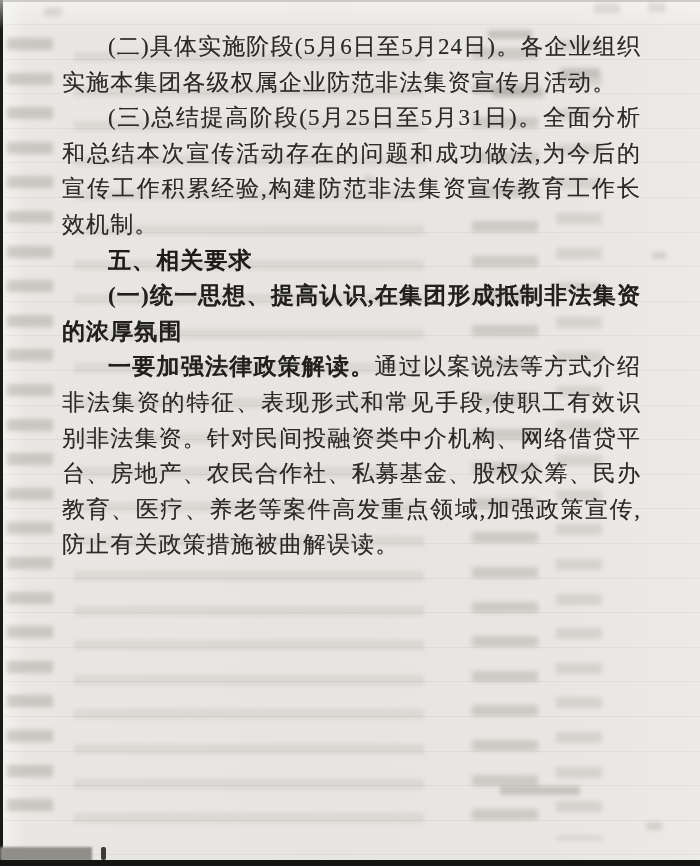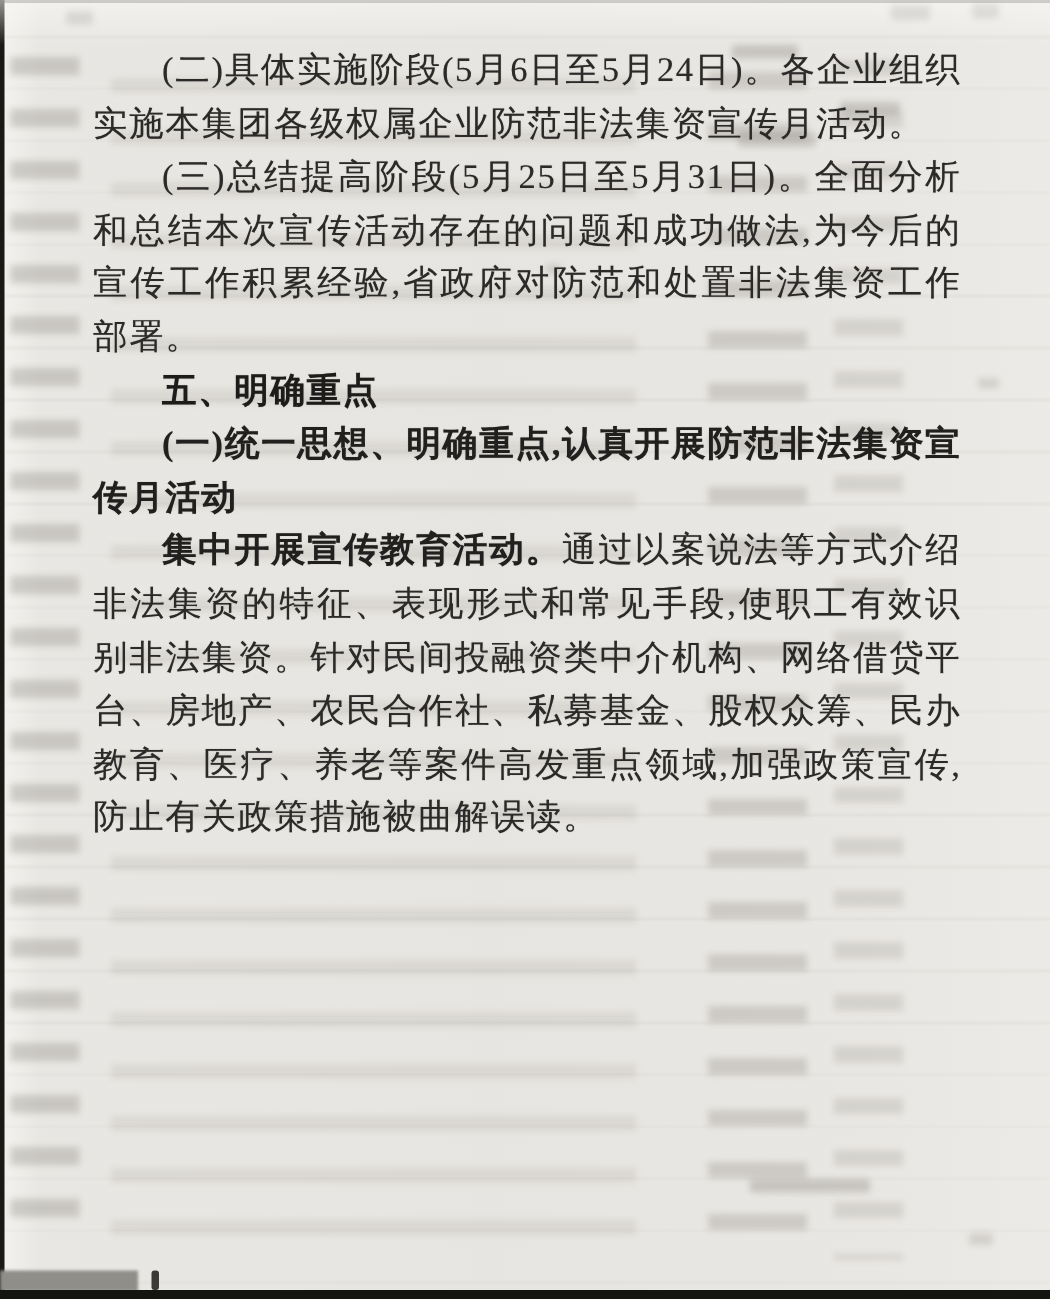--- a/index.html
+++ b/index.html
@@ -84,24 +84,24 @@
     <div class="smudge" style="left:492px;top:88px;width:52px;height:10px;opacity:.9;"></div>
     <div class="smudge" style="left:560px;top:68px;width:40px;height:9px;"></div>
     <div class="smudge" style="left:500px;top:786px;width:80px;height:9px;"></div>
     <div class="smudge" style="left:364px;top:176px;width:10px;height:7px;opacity:.7;"></div>
     <div class="smudge" style="left:652px;top:252px;width:14px;height:7px;opacity:.7;"></div>
     <div class="smudge" style="left:646px;top:822px;width:16px;height:8px;opacity:.7;"></div>
   </div>
 
   <div class="text-block">
     <p class="body">(二)具体实施阶段(5月6日至5月24日)。各企业组织实施本集团各级权属企业防范非法集资宣传月活动。</p>
-    <p class="body">(三)总结提高阶段(5月25日至5月31日)。全面分析和总结本次宣传活动存在的问题和成功做法,为今后的宣传工作积累经验,省政府对防范和处置非法集资工作部署。</p>
-    <p class="hei">五、明确重点</p>
-    <p class="subhead">(一)统一思想、明确重点,认真开展防范非法集资宣传月活动</p>
-    <p class="body"><span class="lead">集中开展宣传教育活动。</span><span>通过以案说法等方式介绍非法集资的特征、表现形式和常见手段,使职工有效识别非法集资。针对民间投融资类中介机构、网络借贷平台、房地产、农民合作社、私募基金、股权众筹、民办教育、医疗、养老等案件高发重点领域,加强政策宣传,防止有关政策措施被曲解误读。</span></p>
+    <p class="body">(三)总结提高阶段(5月25日至5月31日)。全面分析和总结本次宣传活动存在的问题和成功做法,为今后的宣传工作积累经验,构建防范非法集资宣传教育工作长效机制。</p>
+    <p class="hei">五、相关要求</p>
+    <p class="subhead">(一)统一思想、提高认识,在集团形成抵制非法集资的浓厚氛围</p>
+    <p class="body"><span class="lead">一要加强法律政策解读。</span><span>通过以案说法等方式介绍非法集资的特征、表现形式和常见手段,使职工有效识别非法集资。针对民间投融资类中介机构、网络借贷平台、房地产、农民合作社、私募基金、股权众筹、民办教育、医疗、养老等案件高发重点领域,加强政策宣传,防止有关政策措施被曲解误读。</span></p>
 
   </div>
 
   <div class="edge-top"></div>
   <div class="edge-left"></div>
   <div class="blob-bottom-left"></div>
   <div class="tick-bottom"></div>
   <div class="edge-bottom"></div>
 
 </div>

